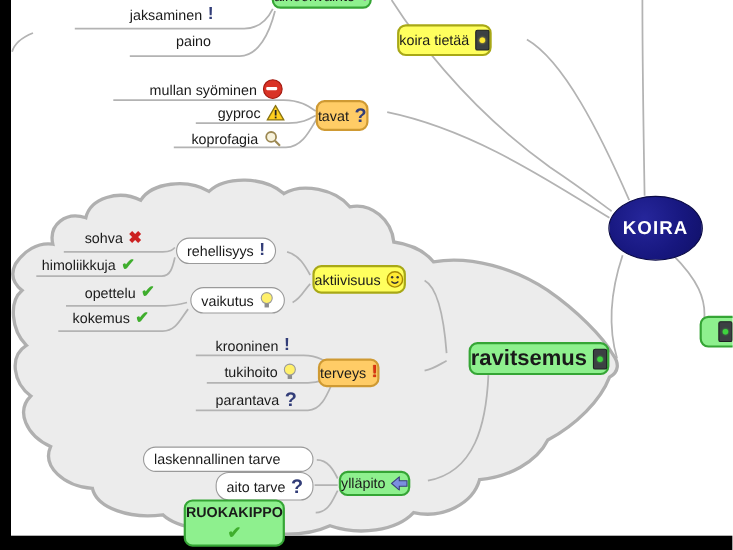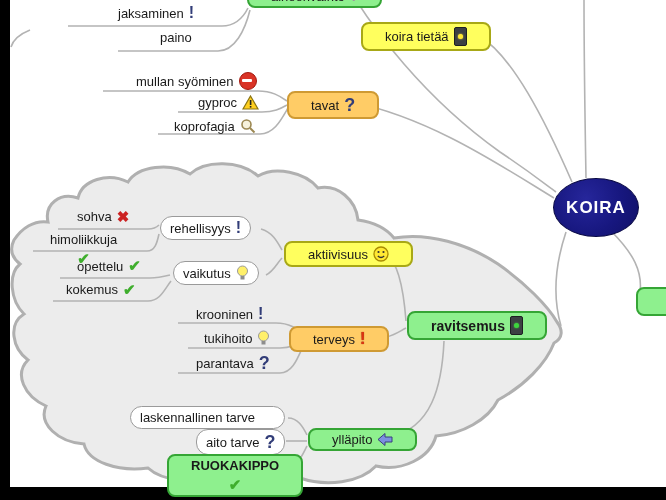--- a/index.html
+++ b/index.html
@@ -5,45 +5,45 @@
   html,body{margin:0;padding:0;}
   #stage{position:relative;width:666px;height:500px;background:#ffffff;overflow:hidden;
          font-family:"Liberation Sans",sans-serif;}
   .bar{position:absolute;background:#000;}
   #bar-left{left:0;top:0;width:10px;height:500px;}
   #bar-bottom{left:0;top:487px;width:666px;height:13px;}
 
   #lines{position:absolute;left:0;top:0;z-index:1;}
   .node{position:absolute;z-index:3;display:flex;align-items:center;gap:5px;
         font-size:13px;color:#1a1a1a;white-space:nowrap;line-height:1;}
-  .box{border:2px solid;border-radius:8px;padding:3px 22px;}
+  .box{border:2px solid;border-radius:8px;padding:3px 0;}
   .yellow{background:#ffff5e;border-color:#a8a816;}
   .orange{background:#ffcc66;border-color:#cf9a33;}
   .green{background:#8ef08e;border-color:#35a535;}
   .bubble{background:#ffffff;border:1.5px solid #9a9a9a;border-radius:12px;padding:3px 9px;}
   .bold{font-weight:bold;}
-  .big{font-size:14px;}
+  .big{font-size:20px;margin-left:19px;}
 
   
   #n-koira{left:553px;top:178px;width:84px;height:57px;border-radius:50%;
      background:radial-gradient(circle at 38% 35%, #26269b 0%, #17177f 55%, #101066 100%);
      border:1px solid #0a0a45;justify-content:center;color:#fff;font-weight:bold;
      font-size:17px;letter-spacing:1px;}
 
   
   #n-aineenvaihto{left:247px;top:-16px;}
   #n-jaksaminen{left:118px;top:5px;}
   #n-paino{left:160px;top:30px;}
   #n-koira-tietaa{left:361px;top:22px;}
   #n-mullan{left:136px;top:72px;}
   #n-gyproc{left:198px;top:95px;}
   #n-koprofagia{left:174px;top:118px;}
   #n-tavat{left:287px;top:91px;}
   #n-sohva{left:77px;top:209px;}
-  #n-himoliikkuja{left:50px;top:233px;flex-direction:column;}
+  #n-himoliikkuja{left:38px;top:233px;}
   #n-rehellisyys{left:160px;top:216px;}
   #n-opettelu{left:77px;top:258px;align-items:flex-end;}
   #n-kokemus{left:66px;top:282px;}
   #n-vaikutus{left:173px;top:261px;}
   #n-aktiivisuus{left:284px;top:241px;}
   #n-krooninen{left:196px;top:306px;}
   #n-tukihoito{left:204px;top:330px;}
   #n-parantava{left:196px;top:354px;}
   #n-terveys{left:289px;top:326px;}
   #n-ravitsemus{left:407px;top:311px;}

